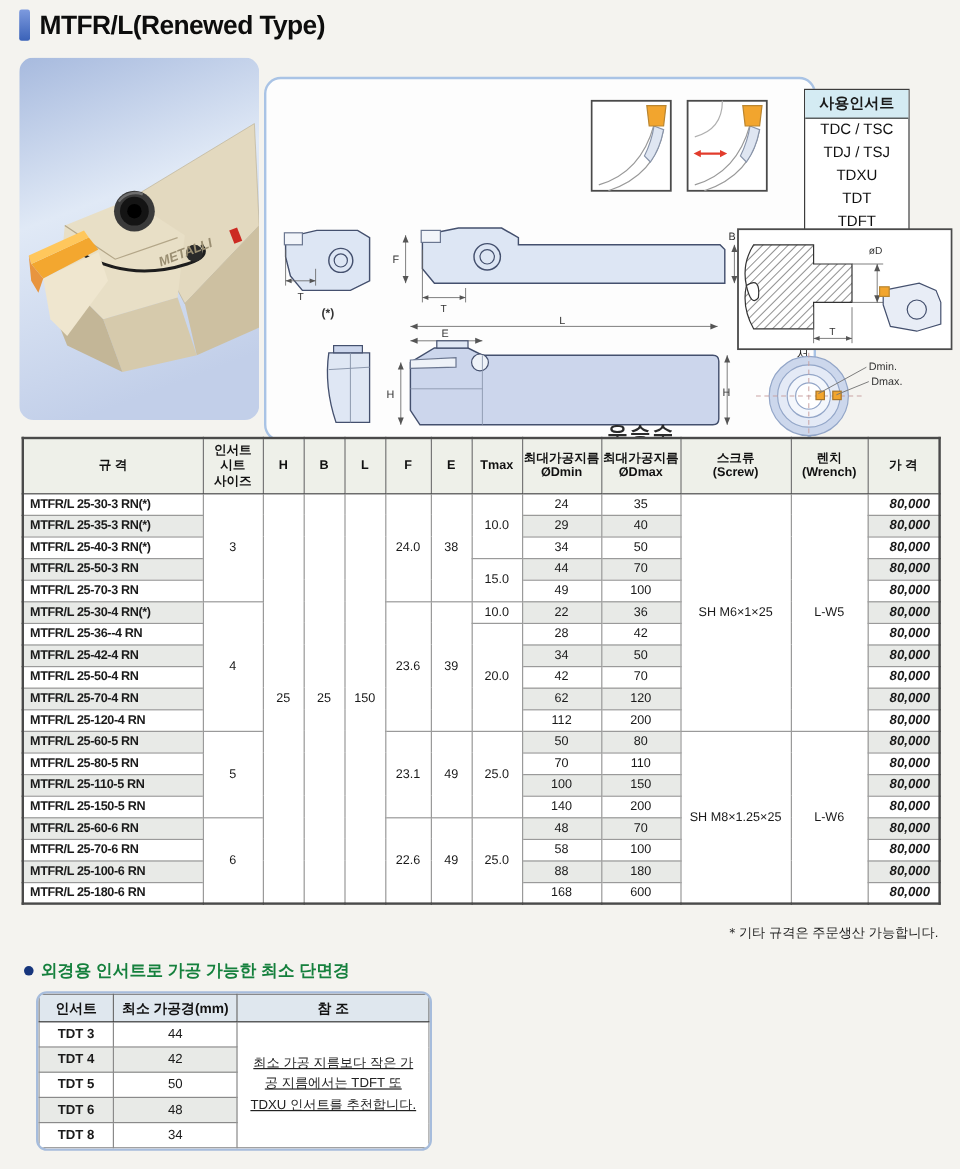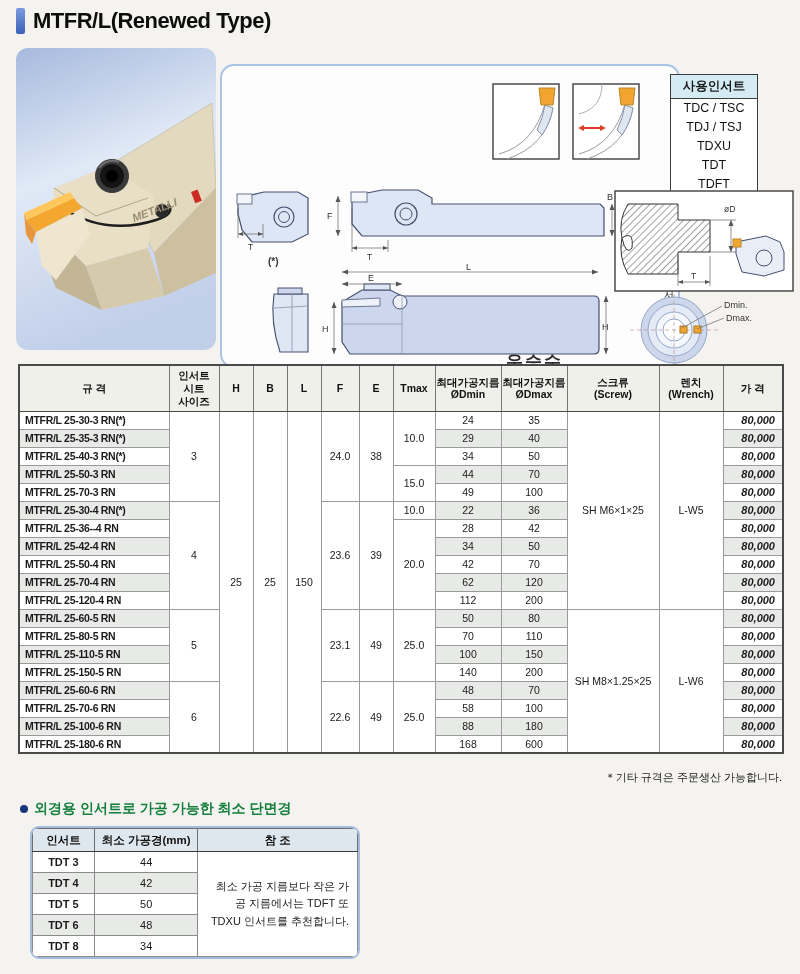--- a/index.html
+++ b/index.html
@@ -39,21 +39,21 @@
   
   .bottom-title { position:absolute; left:20px; top:800px; display:flex; align-items:center; gap:6px; }
   .bullet { width:8px; height:8px; border-radius:50%; background:#16357c; }
   .bottom-title-text { font-size:14px; font-weight:bold; color:#15803d; }
   .bottom-wrap { position:absolute; left:30px; top:826px; width:330px; border:2px solid #a6bcdc; border-radius:9px; overflow:hidden; background:#fff; }
   .bottom-table { width:100%; border-collapse:collapse; }
   .bottom-table th { background:#dfe7ee; border:1px solid #6e6e6e; border-bottom:1.6px solid #3a3a3a; font-size:11.5px; font-weight:bold; height:23px; color:#111; }
   .bottom-table td { border:1px solid #8a8a8a; height:21px; text-align:center; font-size:11px; background:#fff; }
   .bottom-table td.ins { font-weight:bold; }
   .bottom-table td.shade { background:#e8eae7; }
-  .bottom-table td.note { text-align:right; padding:4px 8px; font-size:11px; line-height:1.55; color:#222; vertical-align:middle; }
+  .bottom-table td.note { text-align:center; padding:4px 8px; font-size:11px; line-height:1.55; color:#222; vertical-align:middle;text-decoration:underline; }
 
   text { font-family:"Liberation Sans", sans-serif; }
 </style>
 </head>
 <body>
 
 <div class="title-row">
   <div class="title-bar"></div>
   <div class="page-title">MTFR/L(Renewed Type)</div>
 </div>

